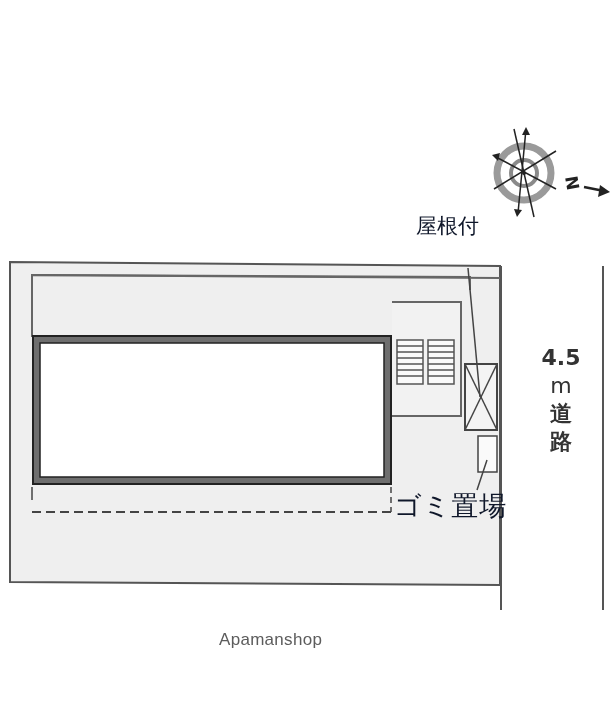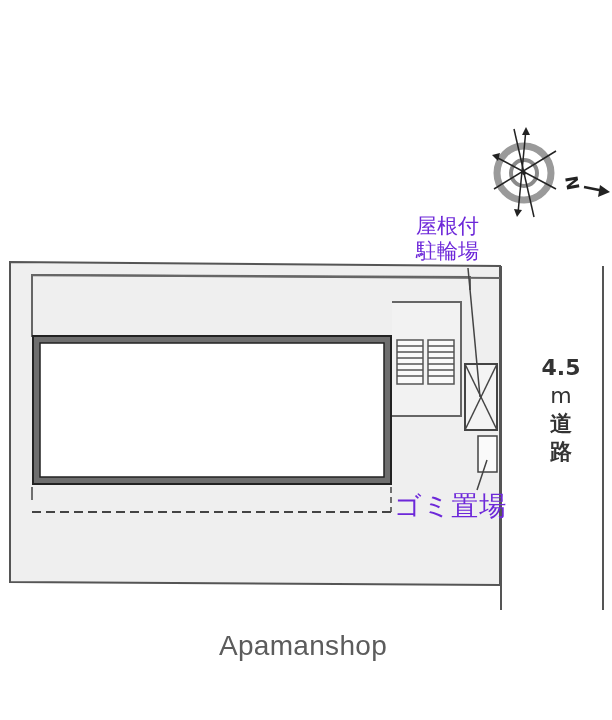--- a/index.html
+++ b/index.html
@@ -1,24 +1,24 @@
 <!DOCTYPE html>
 <html><head>
   <meta charset="utf-8">
   <style>
     html, body { margin: 0; padding: 0; background: #ffffff; }
     body { width: 612px; height: 720px; position: relative; overflow: hidden; font-family: "DejaVu Sans", sans-serif; }
     #plan { position: absolute; left: 0; top: 0; width: 612px; height: 720px; }
-    .label { position: absolute; color: #6d28d9; font-family: "DejaVu Sans", sans-serif; line-height: 1.0; }
+    .label { position: absolute; color: #0f172a; font-family: "DejaVu Sans", sans-serif; line-height: 1.0; }
     .bike-label { left: 416px; top: 214px; font-size: 21px; line-height: 25px; width: 90px; }
     .garbage-label { left: 394px; top: 492px; font-size: 27px; letter-spacing: 1px; }
-    .road-label { left: 538px; top: 344px; width: 46px; text-align: center; font-size: 22px; line-height: 28px; font-weight: bold; color: #333; margin-top: 10px; }
+    .road-label { left: 538px; top: 344px; width: 46px; text-align: center; font-size: 22px; line-height: 28px; font-weight: bold; color: #333; }
     .road-label span { display: block; }
     .road-unit { font-weight: normal; font-size: 22px; }
-    .brand { position: absolute; left: 219px; top: 630px; font-size: 28px; color: #5c5c5c; font-family: "Liberation Sans", sans-serif; letter-spacing: 0.3px; }
+    .brand { position: absolute; left: 219px; top: 630px; font-size: 17px; color: #5c5c5c; font-family: "Liberation Sans", sans-serif; letter-spacing: 0.3px; }
     .north-n { position: absolute; left: 565px; top: 173px; font-size: 17px; font-weight: bold; color: #222; transform: rotate(80deg); }
   </style>
 </head>
 <body>
 
 <svg id="plan" viewBox="0 0 612 720" xmlns="http://www.w3.org/2000/svg">
 
   <g>
     <polygon points="10,262 500,266 500,585 10,582" fill="#efefef" stroke="#555" stroke-width="2"></polygon>
 
@@ -91,21 +91,20 @@
     <circle r="2" fill="#222"></circle>
     <line x1="60" y1="14" x2="80" y2="18" stroke="#222" stroke-width="2.5"></line>
     <polygon points="86,19 76,12 74,24" fill="#222"></polygon>
   </g>
 </svg>
 
 <div class="north-n">N</div>
 
 <div class="label bike-label">
   <div>屋根付</div>
-  <div>駐輪場</div>
 </div>
 
 <div class="label garbage-label">ゴミ置場</div>
 
 <div class="label road-label">
   <span>4.5</span>
   <span class="road-unit">m</span>
   <span>道</span>
   <span>路</span>
 </div>

